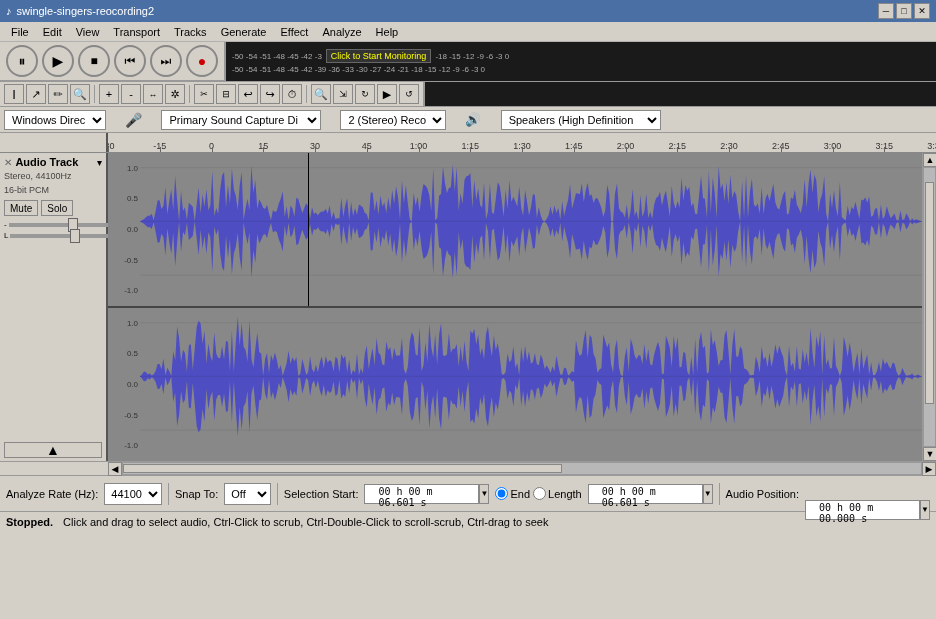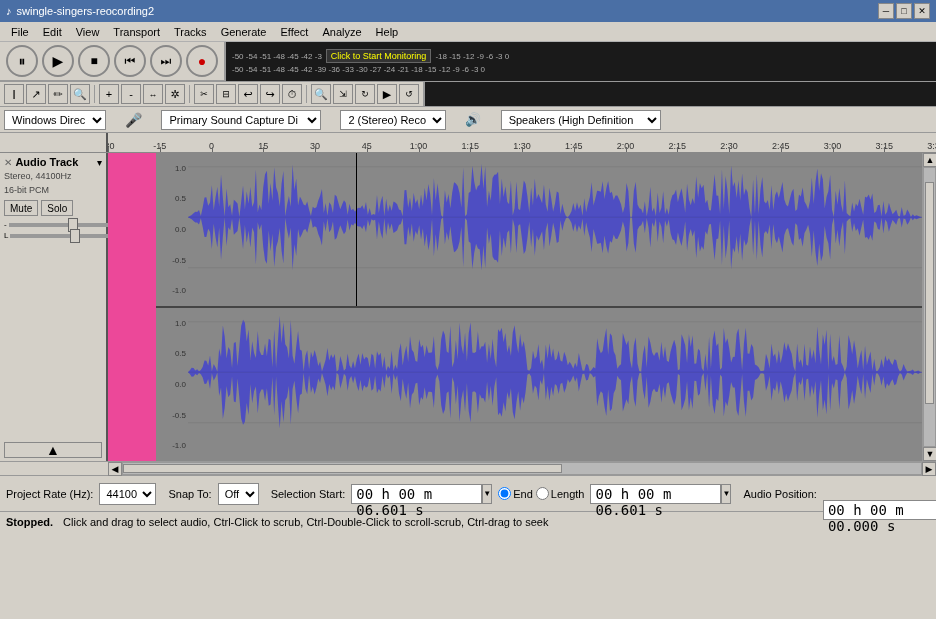--- a/index.html
+++ b/index.html
@@ -25,21 +25,21 @@
     #bottom-bar { display: flex; align-items: center; background: #d4d0c8; border-top: 1px solid #999; padding: 3px 6px; gap: 8px; height: 34px; }
     .bottom-label { font-size: 11px; white-space: nowrap; }
     .bottom-select { height: 22px; font-size: 11px; background: white; border: 1px solid #888; padding: 1px 2px; }
 
     
     #status-bar { height: 20px; background: #d4d0c8; border-top: 1px solid #999; display: flex; align-items: center; padding: 0 6px; font-size: 11px; gap: 10px; }
     #track-row { display: flex; height: 308px; }
     #track-header-full { width: 108px; background: #d4d0c8; border-right: 2px solid #555; display: flex; flex-direction: column; flex-shrink: 0; }
 
     
-    #waveform-container { flex: 1; background: #ec4899; position: relative; display: flex; flex-direction: column; padding-left: 48px; }
+    #waveform-container { flex: 1; background: #fde047; position: relative; display: flex; flex-direction: column; }
     #channel-top { flex: 1; background: #888; position: relative; border-bottom: 2px solid #444; }
     #channel-bottom { flex: 1; background: #888; position: relative; }
 
     
     .cursor-line { position: absolute; top: 0; bottom: 0; width: 1px; background: #000; pointer-events: none; }
 
     
     #all-toolbars { background: #d4d0c8; }
 
     #ruler-container { display: flex; background: #d4d0c8; border-bottom: 1px solid #888; height: 20px; }
@@ -79,21 +79,21 @@
     
     .scrollbar-btn { width: 14px; height: 14px; background: #d4d0c8; border: 1px solid #888; display: flex; align-items: center; justify-content: center; font-size: 9px; cursor: pointer; flex-shrink: 0; }
     .scrollbar-track { flex: 1; height: 100%; background: #b8b8b8; border: 1px solid #999; position: relative; cursor: pointer; }
     .scrollbar-thumb { position: absolute; left: 0; top: 1px; bottom: 1px; width: 55%; background: #d4d0c8; border: 1px solid #888; }
 
     
     #v-scrollbar { width: 14px; background: #d4d0c8; border-left: 1px solid #999; display: flex; flex-direction: column; }
     .v-scroll-btn { width: 14px; height: 14px; background: #d4d0c8; border: 1px solid #888; display: flex; align-items: center; justify-content: center; font-size: 9px; cursor: pointer; }
     .v-scroll-track { flex: 1; background: #b8b8b8; border: 1px solid #999; position: relative; }
     .v-scroll-thumb { position: absolute; top: 5%; left: 1px; right: 1px; height: 80%; background: #d4d0c8; border: 1px solid #888; }
-    .time-input { font-family: monospace; font-size: 14px; background: white; border: 1px solid #888; padding: 1px 4px; height: 20px; width: 131px; }
+    .time-input { font-family: monospace; font-size: 10px; background: white; border: 1px solid #888; padding: 1px 13px; height: 20px; width: 115px; }
     .time-dropdown { width: 10px; height: 20px; background: #d4d0c8; border: 1px solid #888; cursor: pointer; display: flex; align-items: center; justify-content: center; font-size: 8px; }
 
     
     #waveform-svg-top, #waveform-svg-bottom { position: absolute; left: 32px; right: 0; top: 0; bottom: 0; }
   </style>
 </head>
 <body>
 
 <div id="title-bar">
   <div id="title-bar-left">
@@ -328,21 +328,21 @@
   <div style="flex:1;display:flex;align-items:center;">
     <div class="scrollbar-btn">◀</div>
     <div class="scrollbar-track">
       <div class="scrollbar-thumb"></div>
     </div>
     <div class="scrollbar-btn">▶</div>
   </div>
 </div>
 
 <div id="bottom-bar" style="display:flex;align-items:center;background:#d4d0c8;border-top:1px solid #999;padding:3px 6px;gap:6px;height:36px;">
-  <span class="bottom-label">Project Rate (Hz):</span>
+  <span class="bottom-label">Analyze Rate (Hz):</span>
   <select class="bottom-select" style="width:62px;">
     <option>44100</option>
   </select>
 
   <div style="width:1px;height:22px;background:#999;"></div>
 
   <span class="bottom-label">Snap To:</span>
   <select class="bottom-select" style="width:50px;">
     <option>Off</option>
   </select>

